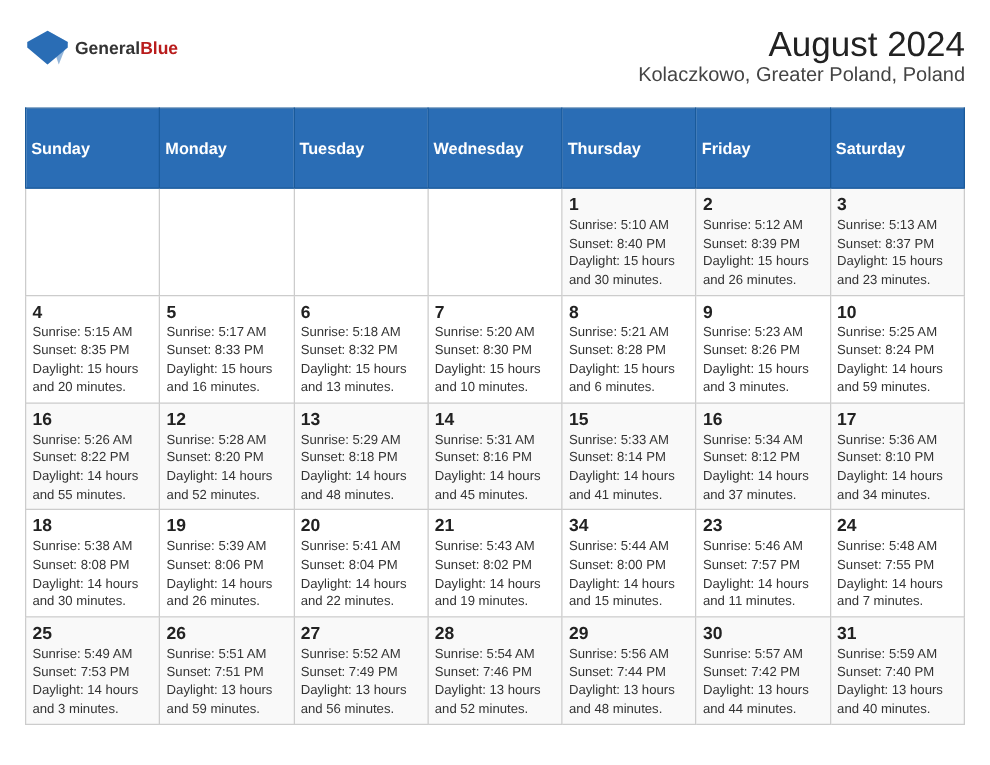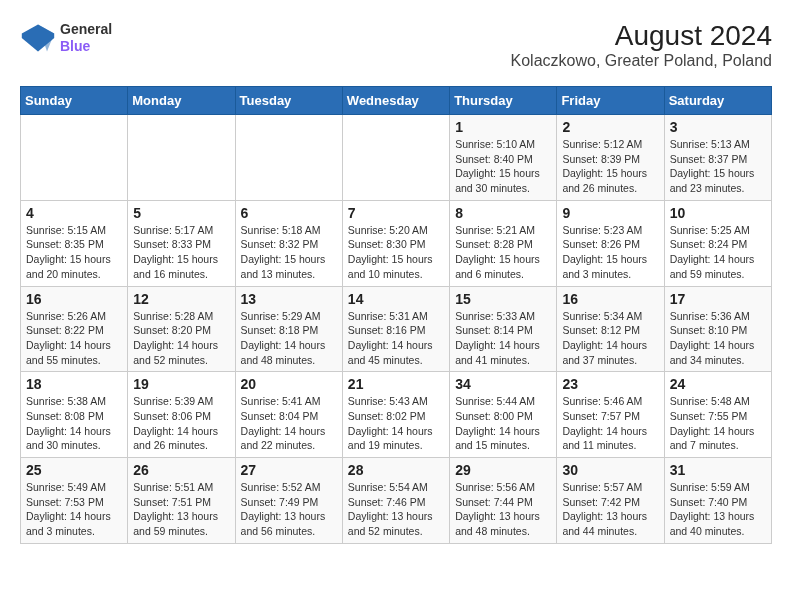--- a/index.html
+++ b/index.html
@@ -16,27 +16,27 @@
       align-items: flex-start;
       margin-bottom: 16px;
     }
     .logo {
       display: flex;
       align-items: center;
       gap: 4px;
     }
     .logo-text {
       display: flex;
-      flex-direction: column;
+      flex-direction: row;
       font-size: 14px;
       font-weight: bold;
       line-height: 1.2;
     }
     .logo-text .general { color: #333; }
-    .logo-text .blue { color: #8b5cf6; }
+    .logo-text .blue { color: #b91c1c; }
     .logo-icon {
       width: 36px;
       height: 36px;
     }
     .title-section {
       text-align: right;
     }
     .title-section h1 {
       font-size: 28px;
       color: #222;
@@ -48,21 +48,21 @@
       font-weight: normal;
     }
     .calendar {
       width: 100%;
       border-collapse: collapse;
       font-size: 11px;
     }
     .calendar thead tr th {
       background-color: #2a6db5;
       color: #fff;
-      padding: 6px 4px;
+      padding: 24px 4px;
       text-align: left;
       font-size: 13px;
       font-weight: bold;
       border: 1px solid #1a5a9a;
     }
     .calendar tbody tr td {
       border: 1px solid #ccc;
       vertical-align: top;
       padding: 4px 5px;
       width: calc(100% / 7);

